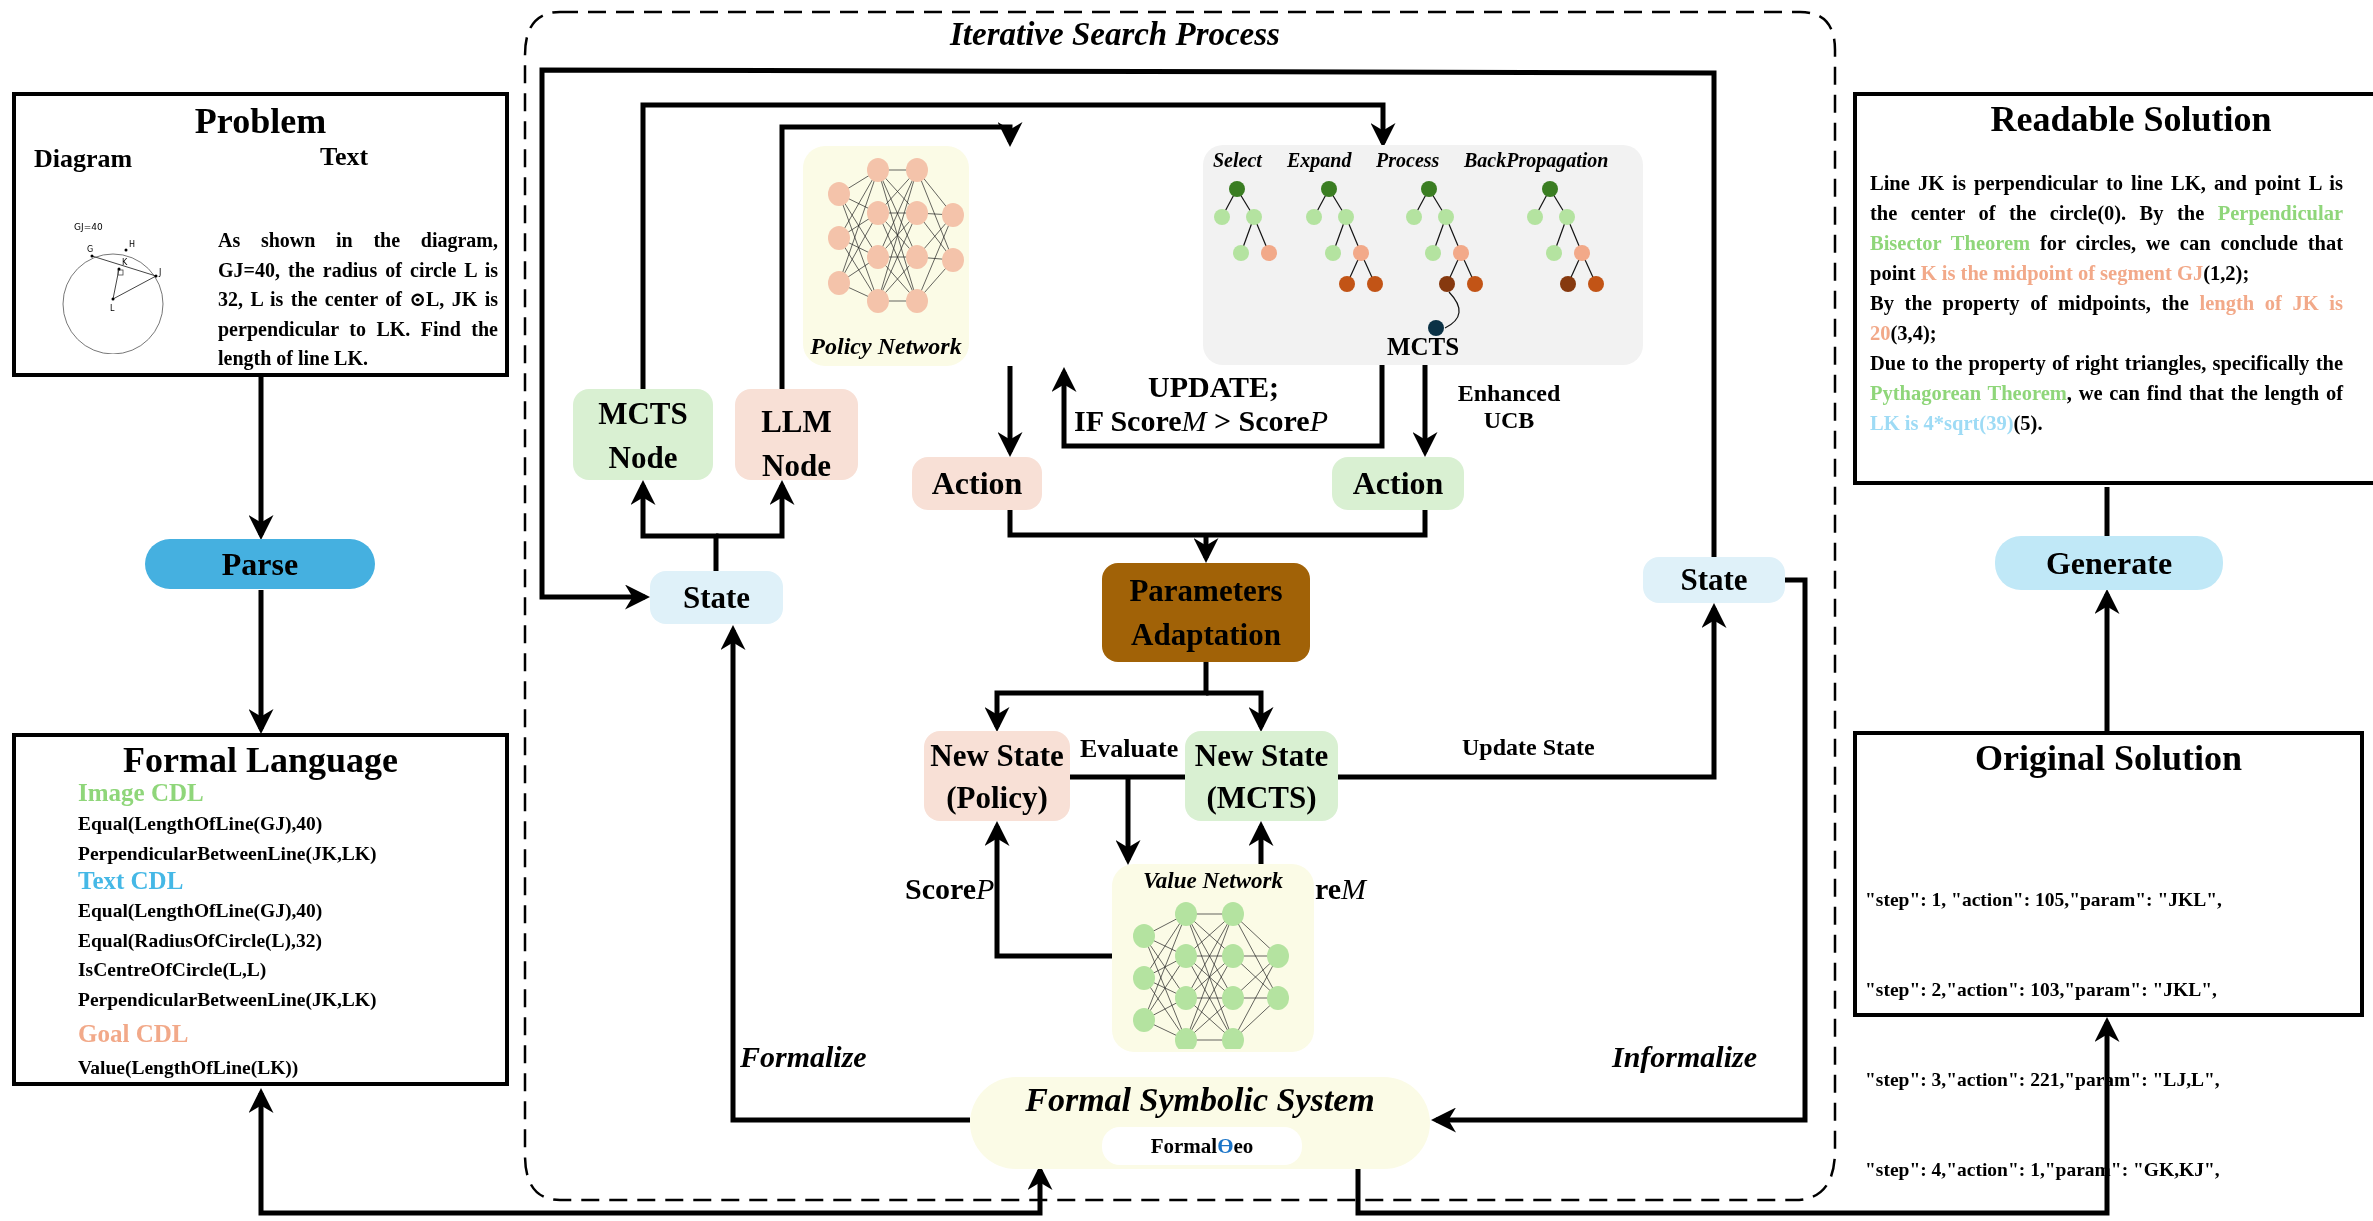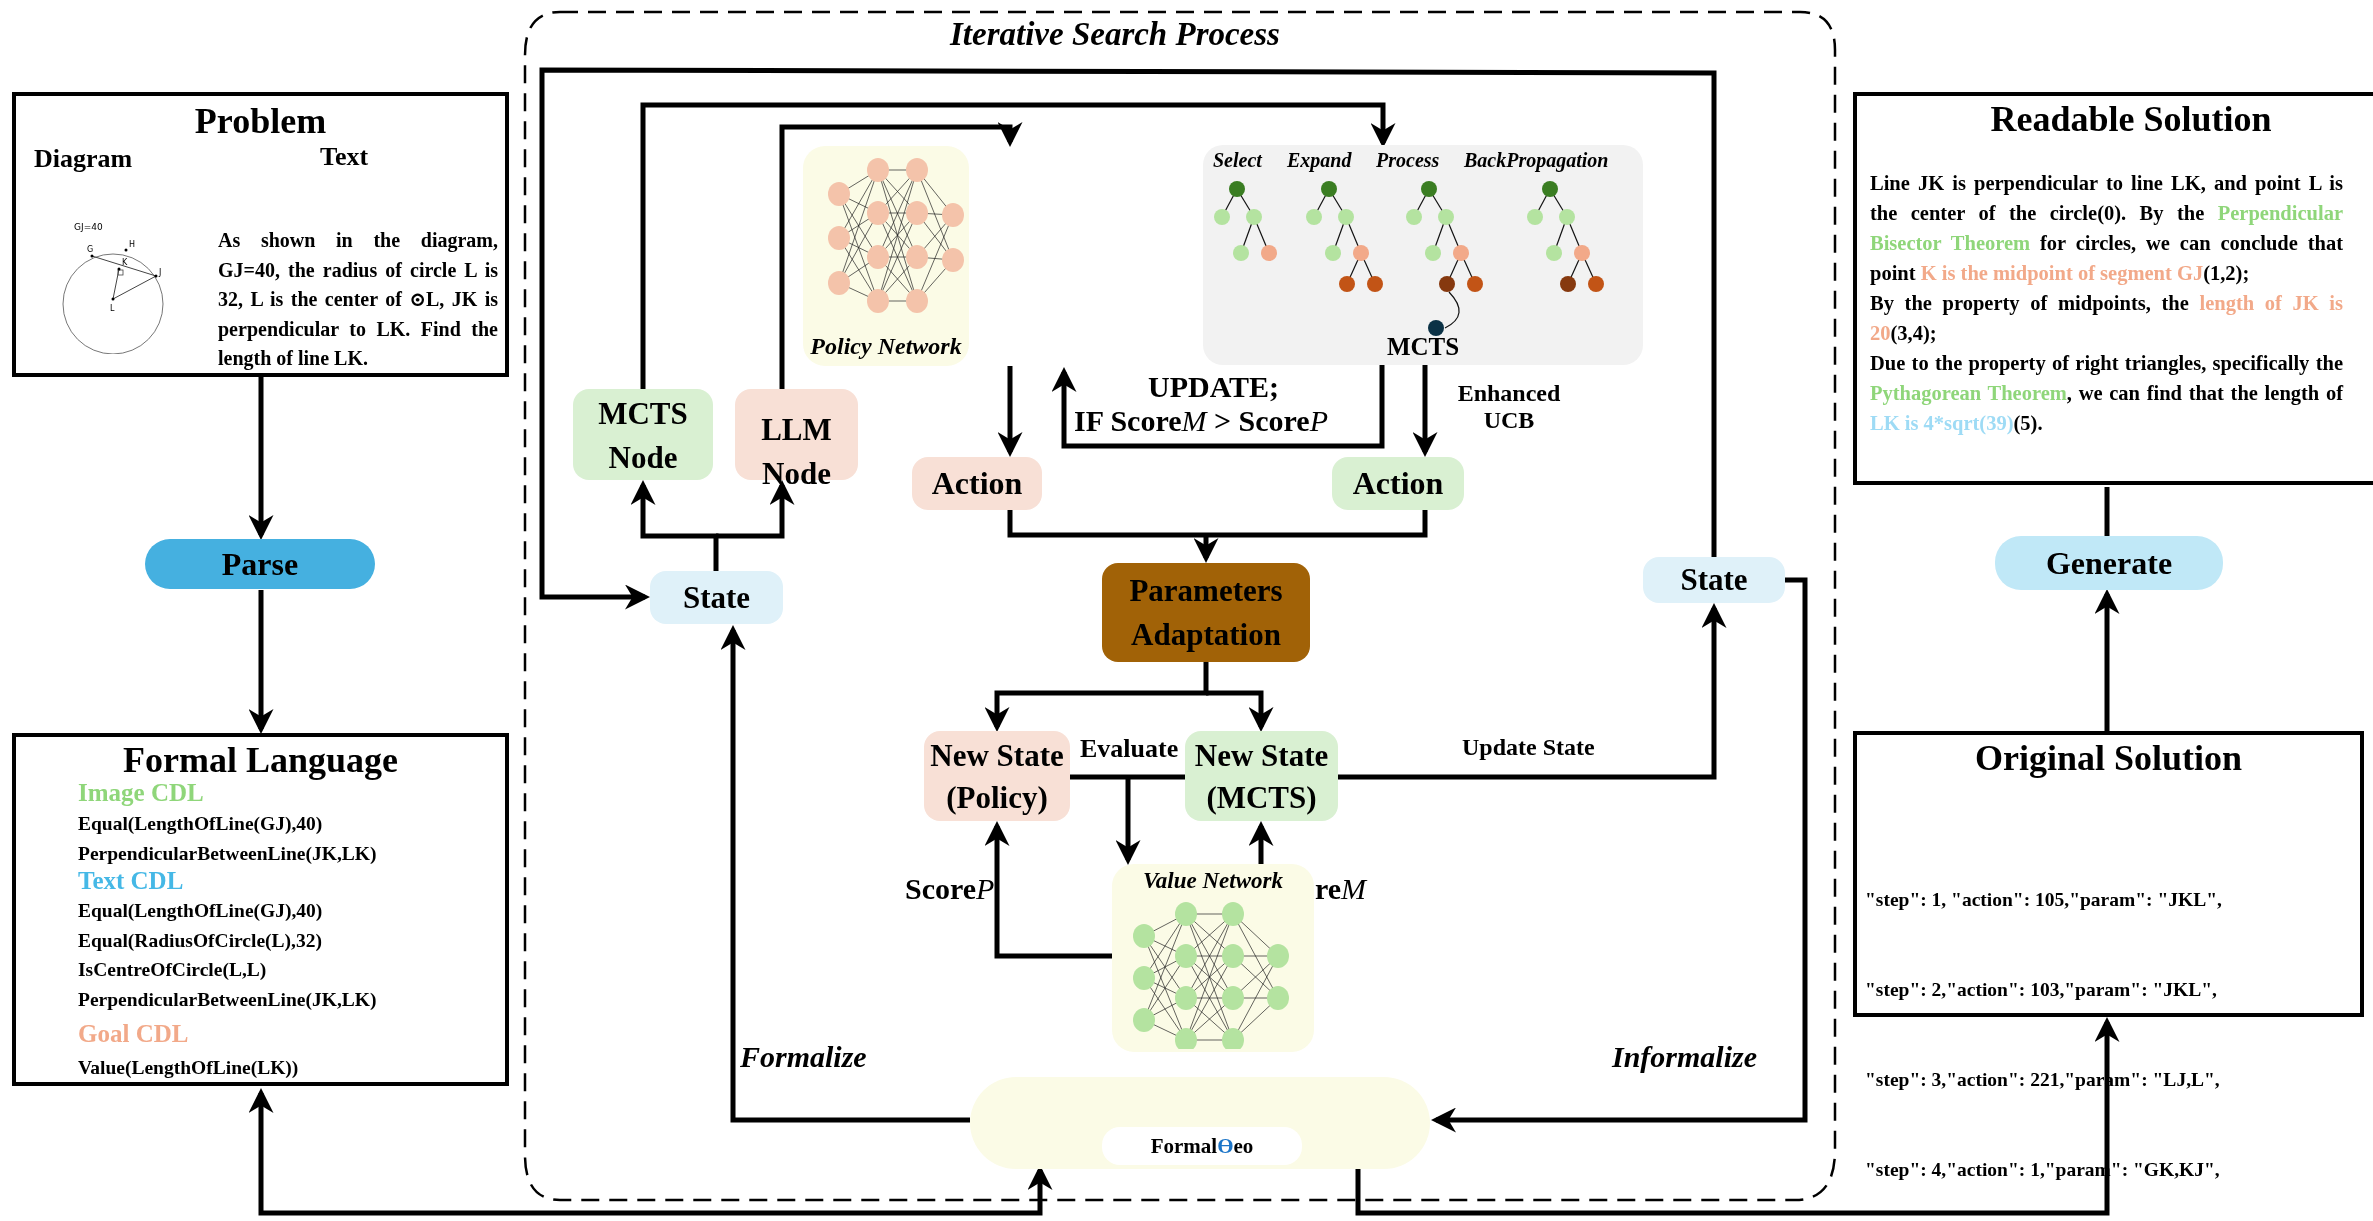--- a/index.html
+++ b/index.html
@@ -44,21 +44,21 @@
   
   .node { position: absolute; border-radius: 16px; text-align: center; font-weight: bold; box-sizing: border-box; }
   .green { background: #d9f0d2; }
   .salmon { background: #f8e0d6; }
   .lightblue { background: #dff1f9; }
   .blue { background: #a16207; }
   .yellowish { background: #fbfbe6; border-radius: 22px; }
   .grey { background: #f2f2f2; }
 
   #mcts-node { left: 573px; top: 389px; width: 140px; height: 91px; font-size: 31px; line-height: 44px; padding-top: 3px; }
-  #llm-node { left: 735px; top: 389px; width: 123px; height: 91px; font-size: 31px; line-height: 44px; padding-top: 19px; }
+  #llm-node { left: 735px; top: 389px; width: 123px; height: 91px; font-size: 31px; line-height: 44px; padding-top: 11px; }
   #state-left { left: 650px; top: 571px; width: 133px; height: 53px; font-size: 31px; line-height: 53px; }
   #state-right { left: 1643px; top: 557px; width: 142px; height: 46px; font-size: 31px; line-height: 46px; }
   #action-policy { left: 912px; top: 457px; width: 130px; height: 53px; font-size: 32px; line-height: 53px; }
   #action-mcts { left: 1332px; top: 457px; width: 132px; height: 53px; font-size: 32px; line-height: 53px; }
   #param-adapt { left: 1102px; top: 563px; width: 208px; height: 99px; font-size: 31px; line-height: 44px; padding-top: 6px; }
   #new-state-policy { left: 924px; top: 731px; width: 146px; height: 90px; font-size: 31px; line-height: 42px; padding-top: 4px; }
   #new-state-mcts { left: 1185px; top: 731px; width: 153px; height: 90px; font-size: 31px; line-height: 42px; padding-top: 4px; }
 
   #policy-net { left: 803px; top: 146px; width: 166px; height: 220px; }
   #policy-net .net-label { position: absolute; left: 0; right: 0; bottom: 6px; text-align: center; font-weight: bold; font-style: italic; font-size: 24px; }
@@ -397,20 +397,21 @@
       <ellipse cx="121" cy="146" rx="11" ry="12.100000000000001" fill="#b4e3a0"></ellipse>
       <ellipse cx="166" cy="62" rx="11" ry="12.100000000000001" fill="#b4e3a0"></ellipse>
       <ellipse cx="166" cy="104" rx="11" ry="12.100000000000001" fill="#b4e3a0"></ellipse>
     </svg>
 </div>
 
 <div class="lbl lbl-big lbl-it" style="left:740px; top:1040px;">Formalize</div>
 <div class="lbl lbl-big lbl-it" style="left:1612px; top:1040px;">Informalize</div>
 
 <div class="node yellowish" id="fss">
+  <div class="fss-title">Formal Symbolic System</div>
   <div id="fss-logo">
     <span>Formal</span><span class="e">ϴ</span><span>eo</span>
   </div>
 </div>
 
 <div class="outer-box" id="readable-box">
   <div class="box-title" style="top:2px;">Readable Solution</div>
   <div id="readable-text"><span>Line JK is perpendicular to line LK, and point L is the center of the circle(0). By the </span><span class="c-green">Perpendicular Bisector Theorem</span><span> for circles, we can conclude that point </span><span class="c-orange">K is the midpoint of segment GJ</span><span>(1,2);</span><br><span>By the property of midpoints, the </span><span class="c-orange">length of JK is 20</span><span>(3,4);</span><br><span>Due to the property of right triangles, specifically the </span><span class="c-green">Pythagorean Theorem</span><span>, we can find that the length of </span><span class="c-blue">LK is 4*sqrt(39)</span><span>(5).</span></div>
 </div>
 

